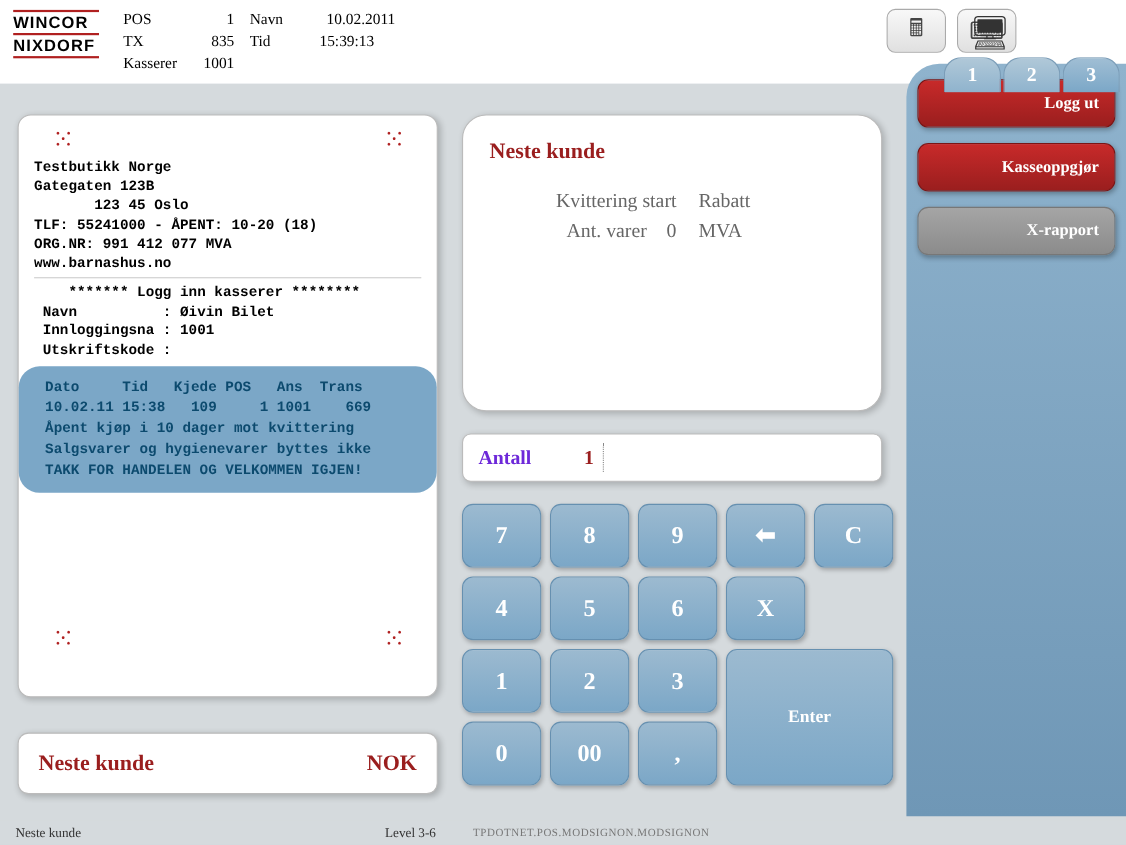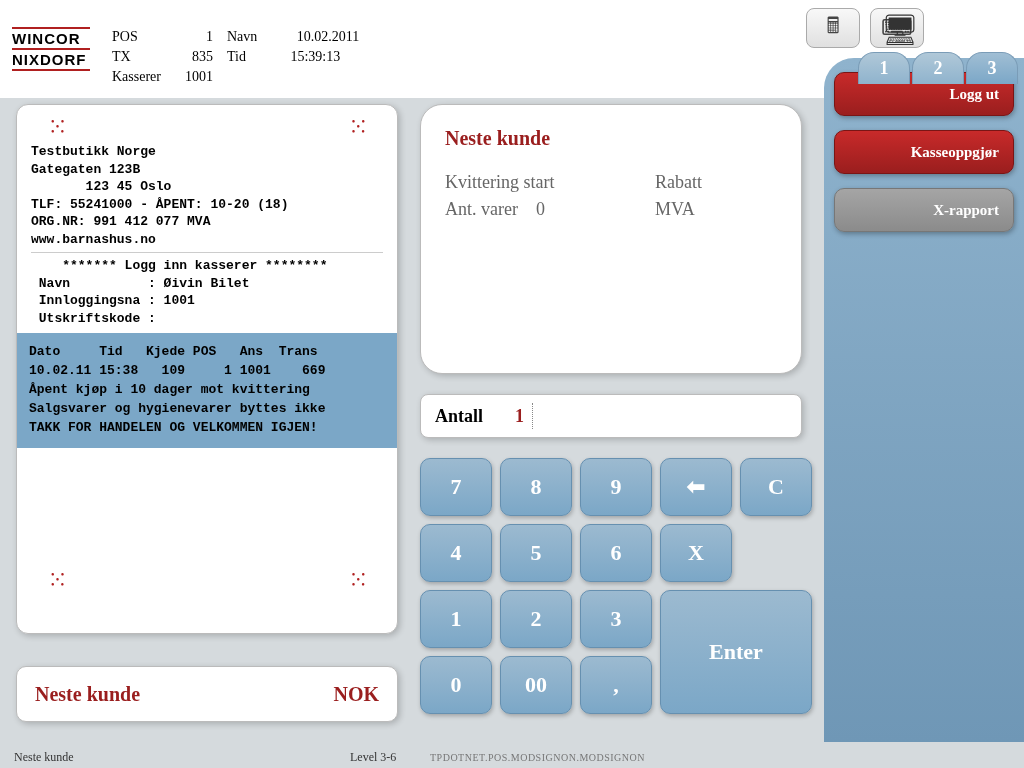--- a/index.html
+++ b/index.html
@@ -5,22 +5,22 @@
 * { box-sizing: border-box; margin: 0; padding: 0; }
 body {
   width: 1024px; height: 768px;
   font-family: Verdana, Arial, sans-serif;
   background: #d5dadd;
   overflow: hidden;
   position: relative;
 }
 .header {
   background: #fff;
-  height: 98px;
-  padding: 26px 12px;
+  height: 76px;
+  padding: 8px 12px;
   display: flex;
   align-items: flex-start;
 }
 .logo {
   width: 78px;
   margin-right: 20px;
   line-height: 1.05;
 }
 .logo .lg1 { font: 900 15px Arial; letter-spacing: 1px; color: #000; }
 .logo .lg2 { font: 900 15px Arial; letter-spacing: 1px; color: #000; }
@@ -43,23 +43,23 @@
   background: #fff; border: 1px solid #bbb; border-radius: 12px;
   box-shadow: 2px 2px 6px rgba(0,0,0,.2);
   padding: 10px 4px;
   font: bold 13px "Courier New", monospace;
   color: #000;
 }
 .r-dots { display: flex; justify-content: space-between; padding: 0 30px; color: #b02020; font-size: 16px; letter-spacing: -2px; }
 .r-body { padding: 6px 10px; white-space: pre; line-height: 1.35; }
 .r-body hr { border: none; border-top: 1px solid #ccc; margin: 4px 0; }
 .r-blue {
-  background: #7ba7c7; color: #000000;
-  margin: 0 -4px; padding: 10px 12px;
-  white-space: pre; line-height: 1.45;
+  background: #7ba7c7; color: #0c4a6e;
+  margin: 0 -4px; padding: 10px 24px;
+  white-space: pre; line-height: 1.45; border-radius: 19px;
 }
 
 .nc-bar {
   position: absolute; left: 16px; top: 666px;
   width: 382px; height: 56px;
   background: #fff; border: 1px solid #bbb; border-radius: 10px;
   box-shadow: 2px 2px 6px rgba(0,0,0,.2);
   display: flex; justify-content: space-between; align-items: center;
   padding: 0 18px;
   font: bold 20px Verdana; color: #9a1e1e;
@@ -67,51 +67,51 @@
 
 .status-panel {
   position: absolute; left: 420px; top: 104px;
   width: 382px; height: 270px;
   background: #fff; border: 1px solid #bbb; border-radius: 22px;
   box-shadow: 2px 2px 6px rgba(0,0,0,.2);
   padding: 22px 24px;
   font: 18px Verdana; color: #666;
 }
 .status-panel h3 { font: bold 20px Verdana; color: #9a1e1e; margin-bottom: 22px; }
-.sp-row { display: flex; gap: 40px; margin-bottom: 6px; }
+.sp-row { display: flex; gap: 20px; margin-bottom: 6px; text-align: right; }
 .sp-row span:first-child { width: 170px; }
 
 .antall {
   position: absolute; left: 420px; top: 394px;
   width: 382px; height: 44px;
   background: #fff; border: 1px solid #bbb; border-radius: 8px;
   box-shadow: 2px 2px 6px rgba(0,0,0,.2);
   display: flex; align-items: center; padding: 0 14px;
   font: bold 18px Verdana;
 }
-.antall .lbl { color: #000000; margin-right: 32px; }
+.antall .lbl { color: #6d28d9; margin-right: 48px; }
 .antall .val { color: #9a1e1e; }
 .antall .cursor { border-left: 1px dotted #888; height: 26px; margin-left: 8px; }
 
 .keypad {
   position: absolute; left: 420px; top: 458px;
   display: grid;
   grid-template-columns: repeat(5, 72px);
   grid-auto-rows: 58px;
   gap: 8px;
 }
 .key {
   background: linear-gradient(#9cbad0,#7ba7c7);
   border: 1px solid #6690b0; border-radius: 10px;
   box-shadow: 1px 2px 4px rgba(0,0,0,.25);
   color: #fff; font: bold 22px Verdana;
   display: flex; align-items: center; justify-content: center;
   cursor: pointer;
 }
-.enter { grid-column: 4 / 6; grid-row: 3 / 5; font-size: 22px; }
+.enter { grid-column: 4 / 6; grid-row: 3 / 5; font-size: 16px; }
 
 .sidebar {
   position: absolute; right: 0; top: 58px;
   width: 200px; height: 684px;
   background: linear-gradient(#8fb3cd,#6f97b6);
   border-top-left-radius: 30px;
 }
 .tabs { position: absolute; top: -6px; right: 6px; display: flex; gap: 2px; }
 .tab {
   width: 52px; height: 32px;

